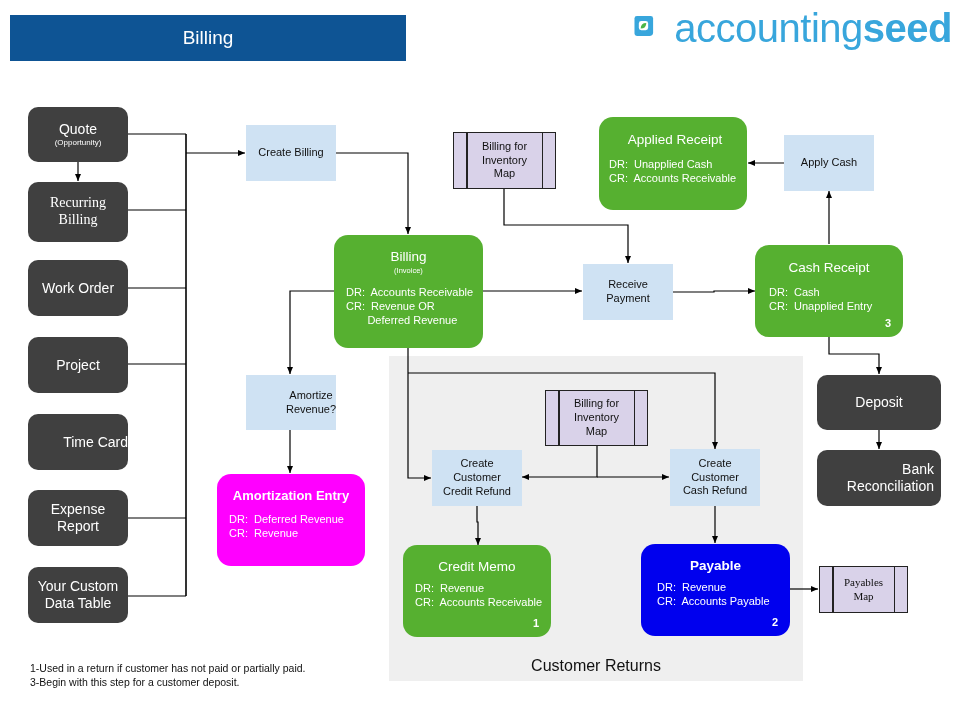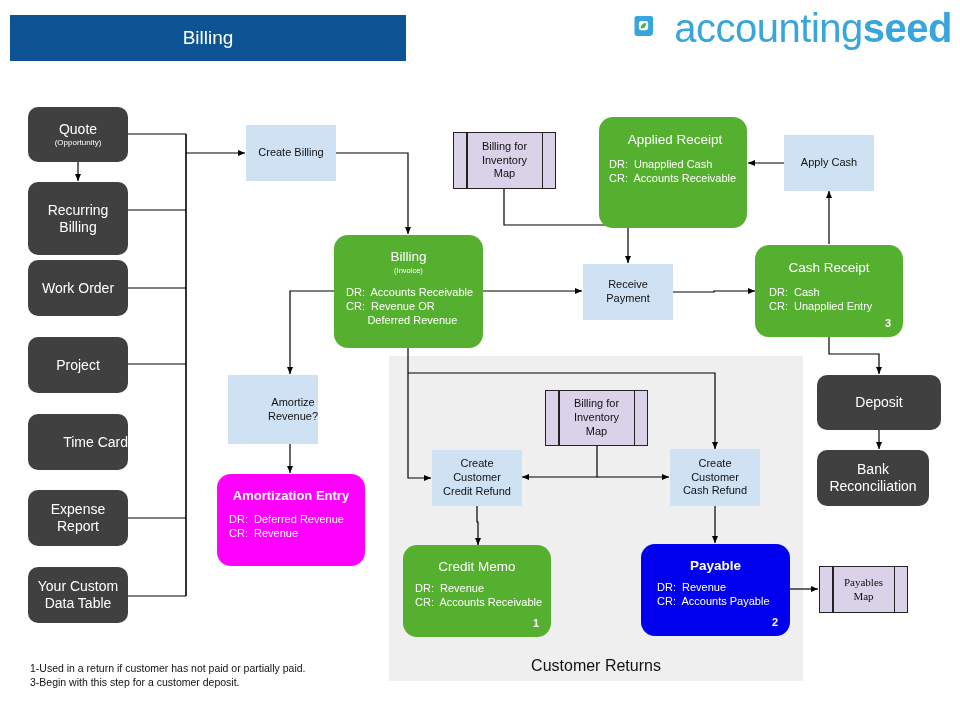--- a/index.html
+++ b/index.html
@@ -78,21 +78,21 @@
     <rect x="11" y="10" width="15" height="15" rx="4" fill="#fff"></rect>
     <path d="M14,22 Q14,13 23,13 Q23,22 14,22 Z" fill="#4bb548"></path>
   </svg>
   <span class="logo-text"><span>accounting</span><b>seed</b></span>
 </div>
 
 <div class="abs grey" style="left:28px;top:107px;width:100px;height:55px;">
   <span>Quote</span>
   <small>(Opportunity)</small>
 </div>
-<div class="abs grey" style="left:28px;top:182px;width:100px;height:73px;">
+<div class="abs grey" style="left:28px;top:182px;width:100px;height:60px;font-family:Liberation Serif, serif;">
   <span style="width:70px">Recurring Billing</span>
 </div>
 <div class="abs grey" style="left:28px;top:260px;width:100px;height:56px;">
   <span>Work Order</span>
 </div>
 <div class="abs grey" style="left:28px;top:337px;width:100px;height:56px;">
   <span>Project</span>
 </div>
 <div class="abs grey" style="left:28px;top:414px;width:100px;height:56px;align-items:flex-end;">
   <span>Time Card</span>
@@ -100,21 +100,21 @@
 <div class="abs grey" style="left:28px;top:490px;width:100px;height:56px;">
   <span style="width:70px">Expense Report</span>
 </div>
 <div class="abs grey" style="left:28px;top:567px;width:100px;height:56px;">
   <span style="width:90px">Your Custom Data Table</span>
 </div>
 
 <div class="abs blue" style="left:246px;top:125px;width:90px;height:56px;">
   <span>Create Billing</span>
 </div>
-<div class="abs blue" style="left:228px;top:375px;width:90px;height:69px;padding-left:40px;">
+<div class="abs blue" style="left:246px;top:375px;width:90px;height:55px;padding-left:40px;">
   <span style="width:60px">Amortize Revenue?</span>
 </div>
 <div class="abs blue" style="left:583px;top:264px;width:90px;height:56px;">
   <span style="width:55px">Receive Payment</span>
 </div>
 <div class="abs blue" style="left:784px;top:135px;width:90px;height:56px;">
   <span>Apply Cash</span>
 </div>
 <div class="abs blue" style="left:432px;top:450px;width:90px;height:56px;justify-content:center;">
   <span style="width:70px">Create Customer Credit Refund</span>
@@ -135,21 +135,21 @@
 
 <div class="abs green" style="left:334px;top:235px;width:149px;height:113px;padding:14px 12px 0 12px;">
   <div class="card-title">Billing</div>
   <div class="card-sub">(Invoice)</div>
   <div style="height:11px"></div>
   <div class="entry">DR:  Accounts Receivable</div>
   <div class="entry">CR:  Revenue OR</div>
   <div class="entry">       Deferred Revenue</div>
 </div>
 
-<div class="abs green" style="left:599px;top:117px;width:148px;height:111px;padding:15px 6px 0 10px;">
+<div class="abs green" style="left:599px;top:117px;width:148px;height:93px;padding:15px 6px 0 10px;">
   <div class="card-title">Applied Receipt</div>
   <div style="height:9px"></div>
   <div class="entry">DR:  Unapplied Cash</div>
   <div class="entry">CR:  Accounts Receivable</div>
 </div>
 
 <div class="abs green" style="left:755px;top:245px;width:148px;height:92px;padding:15px 14px 0 14px;">
   <div class="card-title">Cash Receipt</div>
   <div style="height:9px"></div>
   <div class="entry">DR:  Cash</div>
@@ -176,21 +176,21 @@
   <div class="card-title" style="font-weight:bold">Payable</div>
   <div style="height:6px"></div>
   <div class="entry">DR:  Revenue</div>
   <div class="entry">CR:  Accounts Payable</div>
   <span class="num">2</span>
 </div>
 
 <div class="abs grey" style="left:817px;top:375px;width:124px;height:55px;">
   <span>Deposit</span>
 </div>
-<div class="abs grey" style="left:817px;top:450px;width:112px;height:56px;">
+<div class="abs grey" style="left:817px;top:450px;width:124px;height:56px;text-align:right;">
   <span style="width:110px">Bank Reconciliation</span>
 </div>
 
 <div class="abs returns-label">Customer Returns</div>
 
 <div class="abs footnotes">
   <div>1-Used in a return if customer has not paid or partially paid.</div>
   <div>3-Begin with this step for a customer deposit.</div>
 </div>
 

